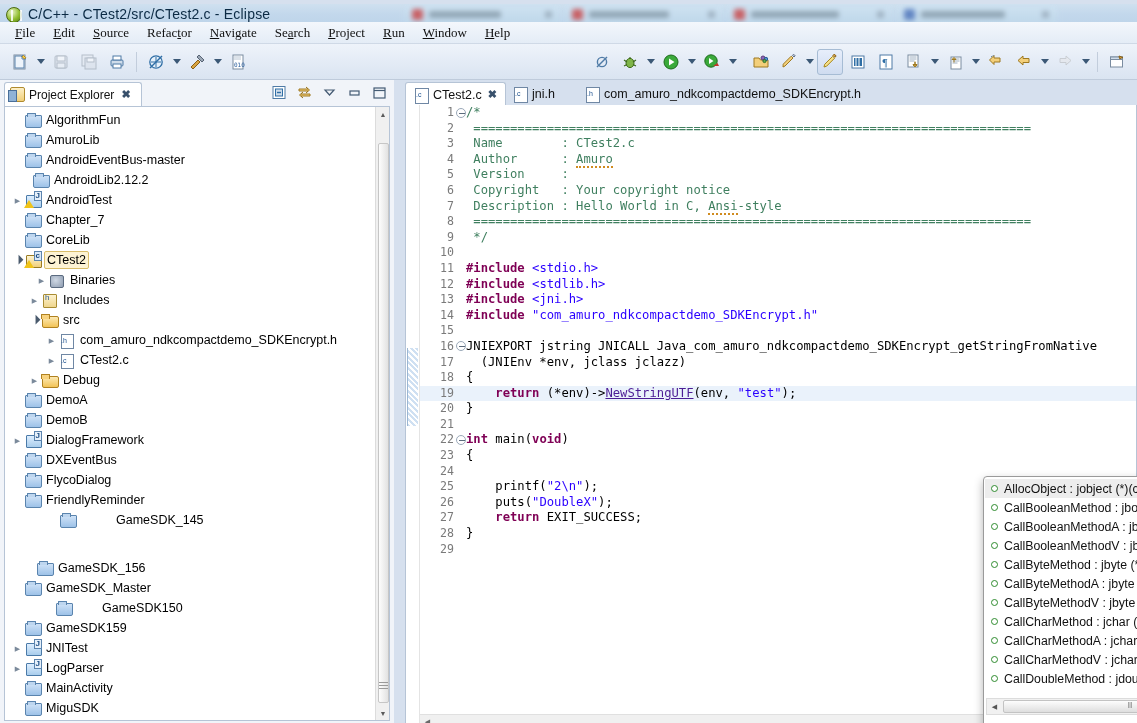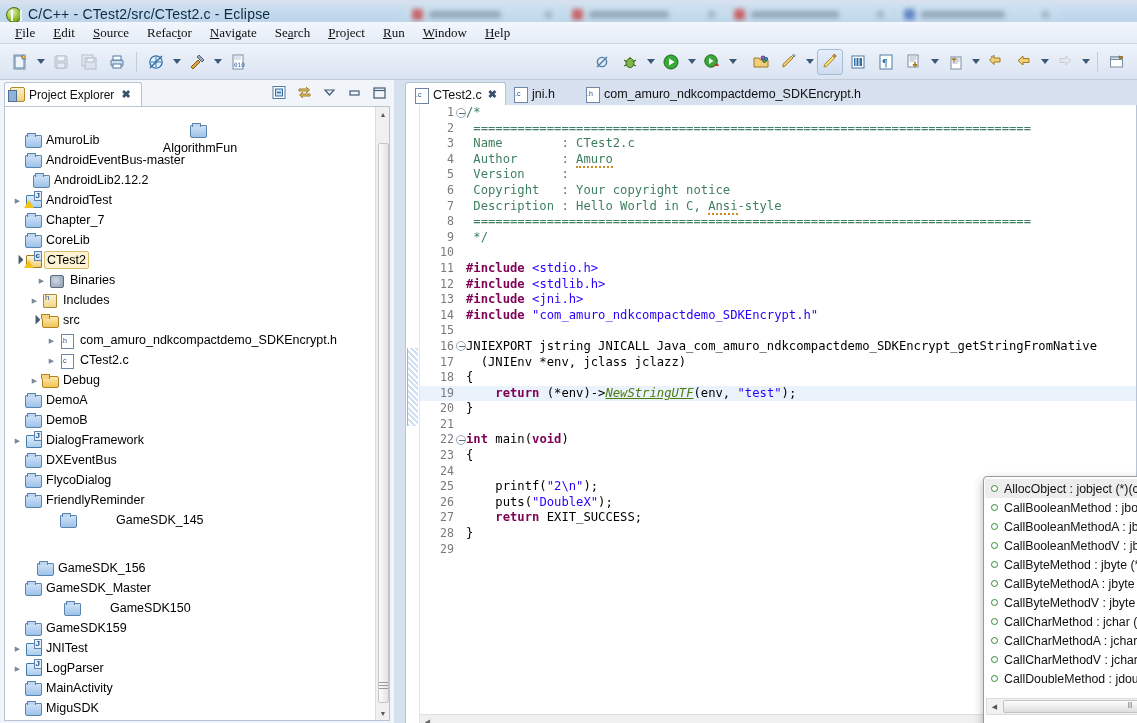--- a/index.html
+++ b/index.html
@@ -238,21 +238,21 @@
     position:absolute; left:36px; top:2.5px; width:10px; height:10px;
     border:1px solid #9aa8b8; border-radius:50%; background:#fff;
   }
   .cl .fold:after{ content:""; position:absolute; left:2px; top:4px; width:6px; height:1px; background:#5c6b7d;}
   .cl.hl { background:#eaf2fb; }
   .cm { color:#3f7f5f; }
   .pp { color:#7f0055; font-weight:bold; }
   .str { color:#2a00ff; }
   .kw { color:#7f0055; font-weight:bold; }
   .fn { color:#000; }
-  .lnk { color:#4d7c0f; text-decoration:underline;font-style:italic; }
+  .lnk { color:#4c1d95; text-decoration:underline; }
   .sq { border-bottom:2px dotted #d08b1f; }
   
   #ed-hsb {
     position:absolute; left:14px; bottom:0; right:0; height:15px;
     background:#f0f0f0; border-top:1px solid #e0e0e0;
   }
   #ed-hsb .lt, #ed-hsb .rt {
     position:absolute; top:0; width:15px; height:14px; display:flex; align-items:center; justify-content:center;
     font-size:7px; color:#6a6a6a;
   }
@@ -547,21 +547,21 @@
         <svg width="17" height="17" viewBox="0 0 17 17">
             <rect x="3" y="4" width="11" height="10" fill="none" stroke="#445a73" stroke-width="1.2"></rect>
             <path d="M3 6.5h11" stroke="#445a73" stroke-width="1.2"></path>
           </svg>
       </span>
     </div>
   </div>
 
   <div id="pe-body">
     <div class="tree" id="tree-rows">
-        <div class="row" style="padding-left: 6px; flex-direction: column;">
+        <div class="row" style="padding-left: 6px;">
           <span class="arrow "></span>
           <span class="ficon folder-blue"></span>
           <span class="lbl">AlgorithmFun</span>
         </div>
         <div class="row" style="padding-left: 6px;">
           <span class="arrow "></span>
           <span class="ficon folder-blue"></span>
           <span class="lbl">AmuroLib</span>
         </div>
         <div class="row" style="padding-left: 6px;">
@@ -666,21 +666,21 @@
         <div class="row" style="padding-left: 18px; margin-top: 28px;">
           <span class="arrow "></span>
           <span class="ficon folder-blue"></span>
           <span class="lbl">GameSDK_156</span>
         </div>
         <div class="row" style="padding-left: 6px;">
           <span class="arrow "></span>
           <span class="ficon folder-blue"></span>
           <span class="lbl">GameSDK_Master</span>
         </div>
-        <div class="row" style="padding-left: 20px; gap: 25px;">
+        <div class="row" style="padding-left: 12px; gap: 25px;">
           <span class="arrow "></span>
           <span class="ficon folder-blue"></span>
           <span class="lbl">GameSDK150</span>
         </div>
         <div class="row" style="padding-left: 6px;">
           <span class="arrow "></span>
           <span class="ficon folder-blue"></span>
           <span class="lbl">GameSDK159</span>
         </div>
         <div class="row" style="padding-left: 6px;">

